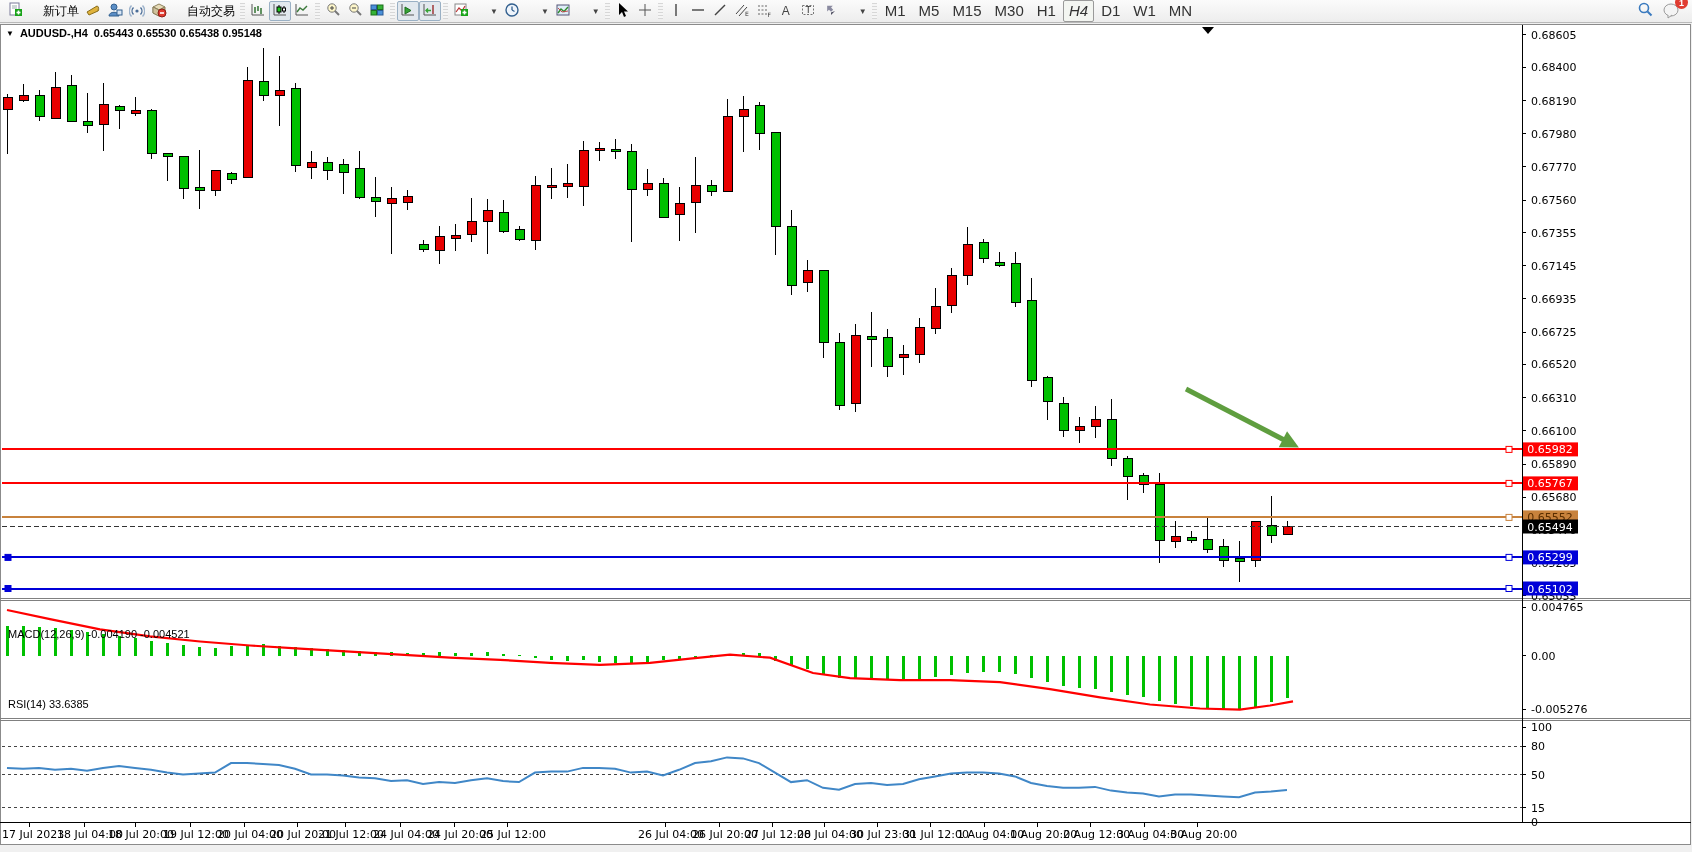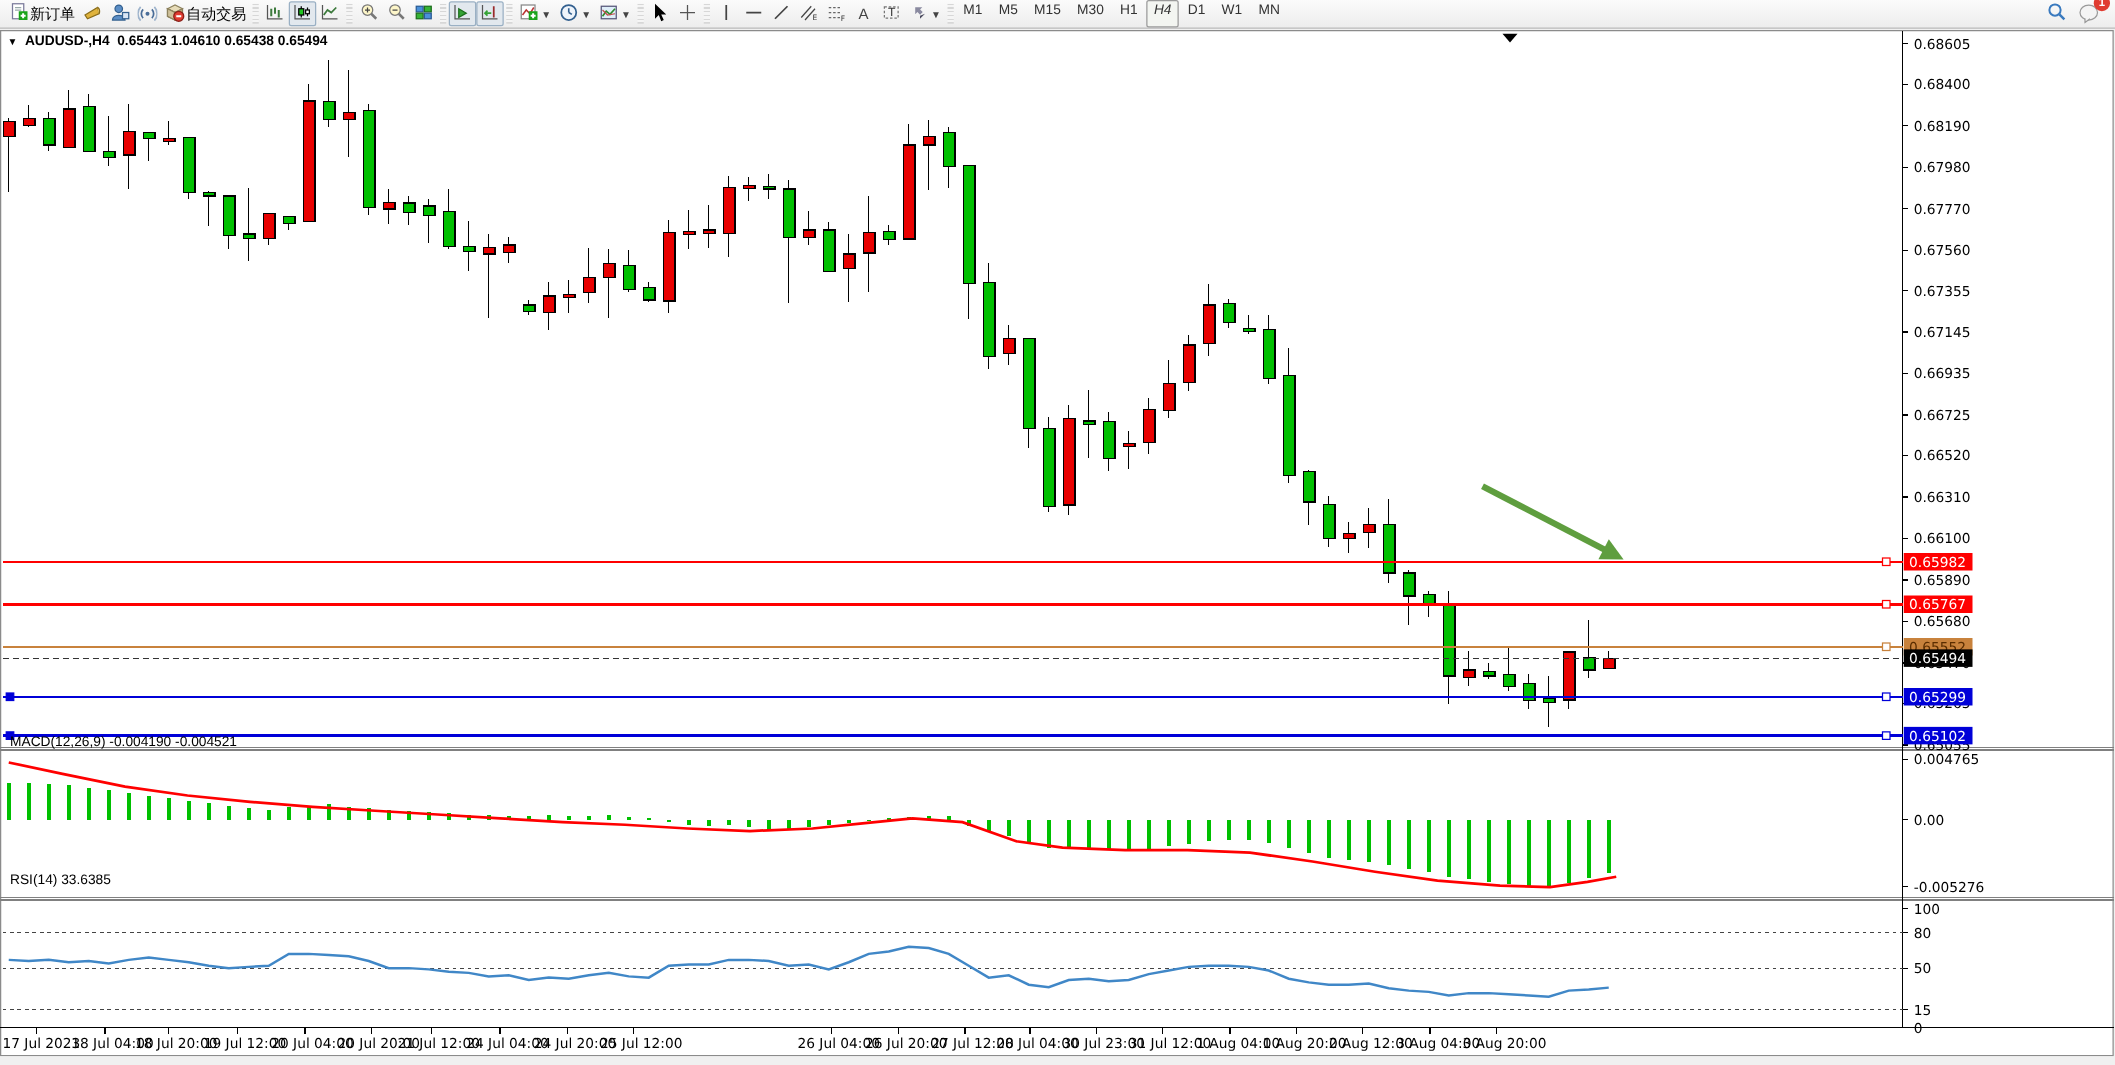--- a/index.html
+++ b/index.html
@@ -1,27 +1,27 @@
 <!DOCTYPE html>
 <html><head>
 <meta charset="utf-8">
 <style>
   html,body{margin:0;padding:0;}
   body{width:1692px;height:852px;position:relative;background:#f0f0f0;
        font-family:"Liberation Sans","DejaVu Sans",sans-serif;font-size:11px;color:#000;overflow:hidden;}
   
   .toolbar{position:absolute;left:0;top:0;width:1692px;height:23px;background:linear-gradient(#fbfbfb,#ededed);
            border-bottom:1px solid #b9b9b9;display:flex;align-items:center;padding-left:4px;box-sizing:border-box;}
-  .tbtn{height:20px;min-width:22px;display:flex;align-items:center;justify-content:center;gap:1px;
+  .tbtn{height:20px;min-width:22px;display:flex;align-items:center;justify-content:center;gap:20px;
         padding:0 2px;border:1px solid transparent;border-radius:2px;box-sizing:border-box;}
   .tbtn.pressed{background:#e2e8ee;border:1px solid #9ab0c4;}
   .tbtn .cap{font-size:12px;white-space:nowrap;}
   .grip{width:5px;height:16px;margin:0 2px;background:repeating-linear-gradient(#d7d7d7 0 1px,#f5f5f5 1px 3px);}
   .dd{font-size:8px;color:#444;margin-left:1px;}
-  .tf{height:18px;padding:1px 5px;border:1px solid transparent;font-size:11px;color:#333;border-radius:2px;}
+  .tf{height:18px;padding:1px 5px;border:1px solid transparent;font-size:15px;color:#333;border-radius:2px;}
   .tf.pressed{background:#f3f5f1;border:1px solid #9a9a9a;font-style:italic;}
   .tb-right{margin-left:auto;display:flex;align-items:center;gap:8px;padding-right:10px;}
   .badge{position:absolute;right:-6px;top:-5px;width:13px;height:13px;border-radius:50%;background:#e03c31;color:#fff;
          font-size:9px;display:flex;align-items:center;justify-content:center;font-weight:bold;}
   
   .chart-window{position:absolute;left:0;top:24px;width:1691px;height:821px;background:#fff;border:1px solid #8b8b8b;box-sizing:border-box;}
   #chart-svg{position:absolute;left:0;top:0;width:1692px;height:852px;}
   .pane-label{position:absolute;font-size:11px;color:#000;white-space:pre;}
   .title-row{position:absolute;left:6px;top:27px;display:flex;align-items:center;gap:6px;font-size:11px;font-weight:bold;}
   .title-row .tri{font-size:8px;font-weight:normal;}
@@ -701,18 +701,18 @@
       <line x1="1144" y1="822" x2="1144" y2="827" stroke="#000" shape-rendering="crispEdges"></line>
       <text x="1117" y="838" font-size="11">3 Aug 04:00</text>
       <line x1="1197" y1="822" x2="1197" y2="827" stroke="#000" shape-rendering="crispEdges"></line>
       <text x="1170" y="838" font-size="11">3 Aug 20:00</text>
     </g>
   </svg>
 
 <div class="title-row">
   <span class="tri">▼</span>
   <span>AUDUSD-,H4</span>
-  <span style="font-weight:700;">0.65443 1.04610 0.65438 0.65494</span>
+  <span style="font-weight:700;">0.65443 0.65530 0.65438 0.95148</span>
 </div>
 
-<div class="pane-label" style="left:8px;top:588px;">MACD(12,26,9) -0.004190 -0.004521</div>
+<div class="pane-label" style="left:8px;top:628px;">MACD(12,26,9) -0.004190 -0.004521</div>
 <div class="pane-label" style="left:8px;top:698px;">RSI(14) 33.6385</div>
 <div class="bottom-strip"></div>
 
 </body></html>

